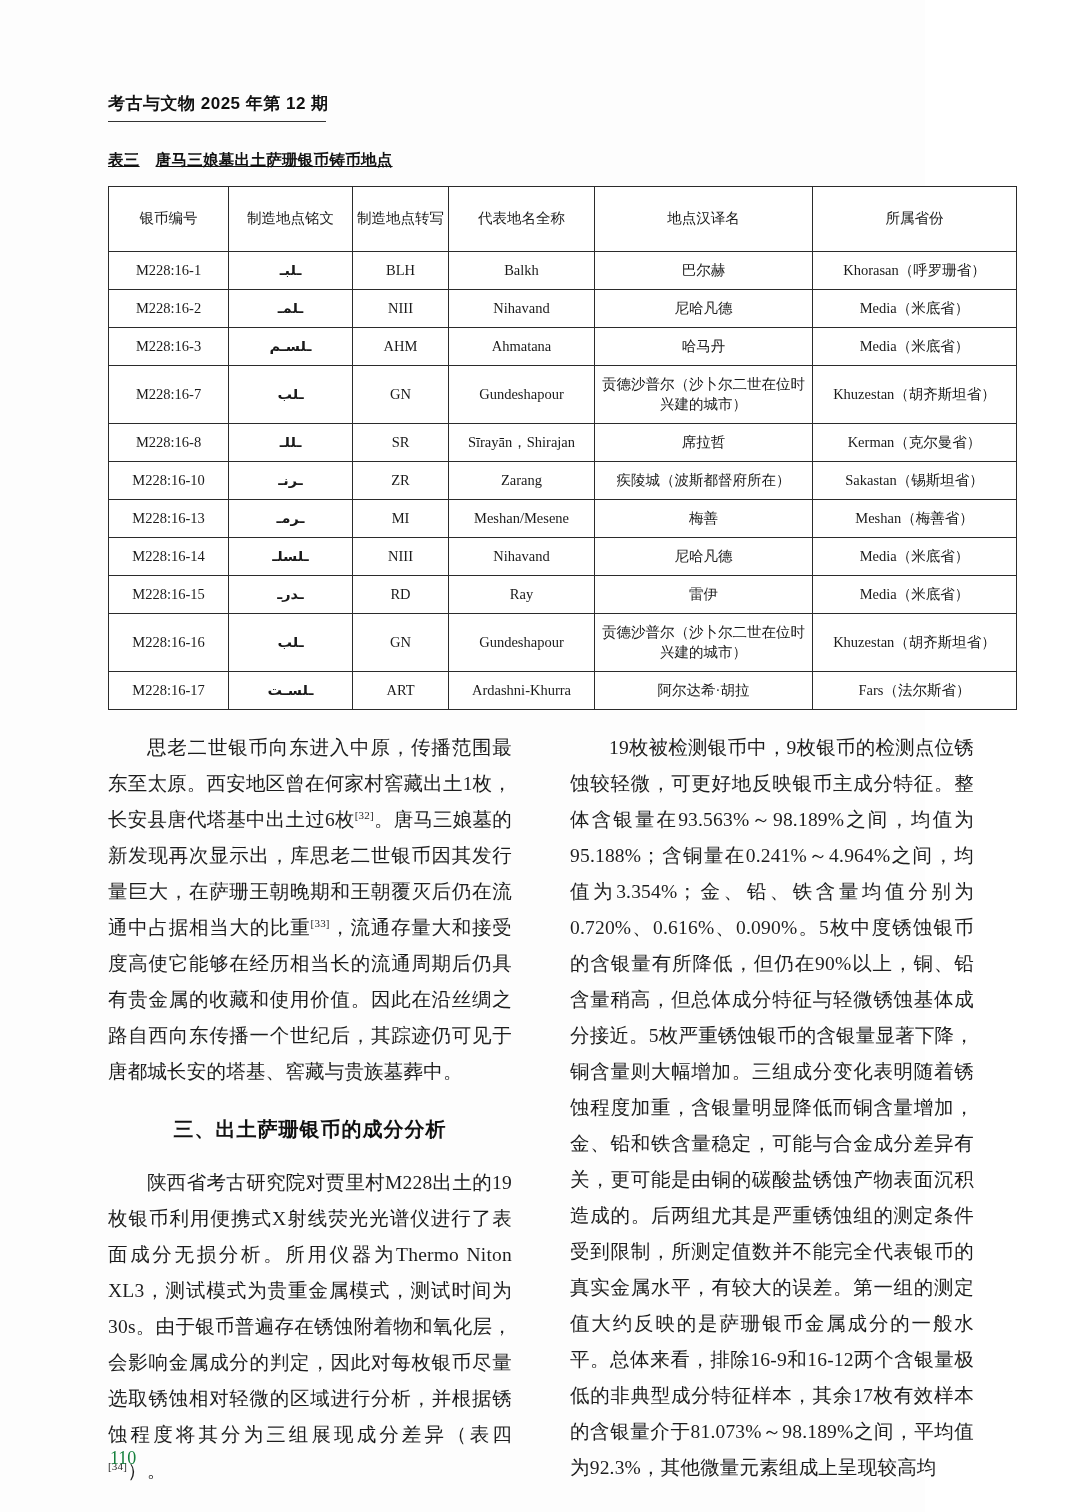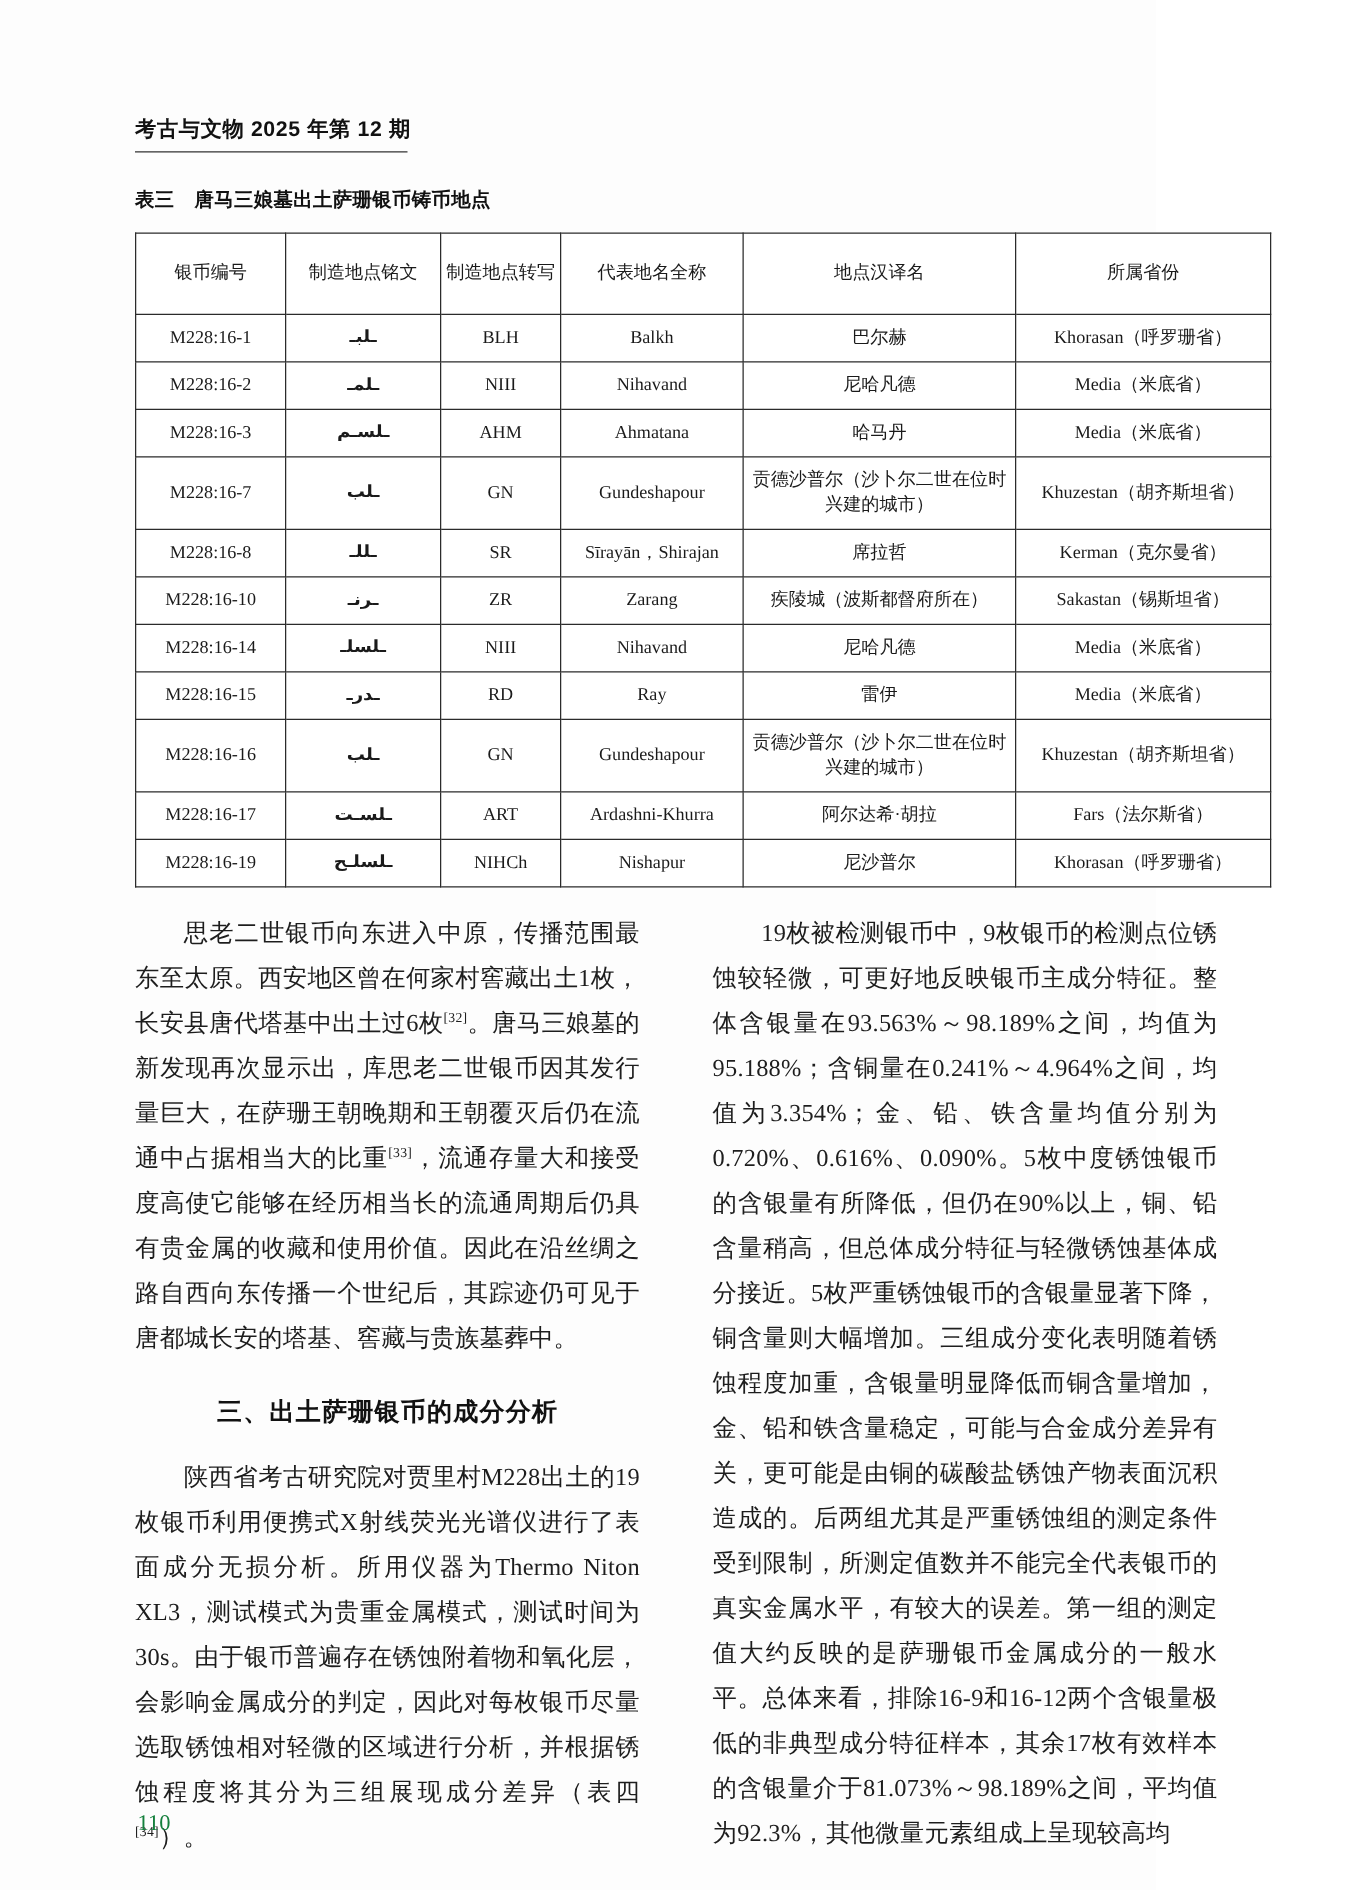--- a/index.html
+++ b/index.html
@@ -48,20 +48,21 @@
   
   .table-caption {
     position: absolute;
     left: 108px;
     top: 150px;
     font-family: "Liberation Sans", "DejaVu Sans", sans-serif;
     font-weight: bold;
     font-size: 15.5px;
     color: #111;
     letter-spacing: 0.3px;
+    text-decoration: underline;
   }
   .table-caption .cap-num { margin-right: 16px; }
 
   
   .mint-table {
     position: absolute;
     left: 108px;
     top: 186px;
     width: 866px;
     border-collapse: collapse;
@@ -238,20 +239,28 @@
         </tr>
         <tr>
           <td class="cell-id">M228:16-10</td>
           <td class="cell-script">ـرنـ</td>
           <td class="cell-trans">ZR</td>
           <td class="cell-full">Zarang</td>
           <td class="cell-cn">疾陵城（波斯都督府所在）</td>
           <td class="cell-prov">Sakastan（锡斯坦省）</td>
         </tr>
         <tr>
+          <td class="cell-id">M228:16-13</td>
+          <td class="cell-script">ـرمـ</td>
+          <td class="cell-trans">MI</td>
+          <td class="cell-full">Meshan/Mesene</td>
+          <td class="cell-cn">梅善</td>
+          <td class="cell-prov">Meshan（梅善省）</td>
+        </tr>
+        <tr>
           <td class="cell-id">M228:16-14</td>
           <td class="cell-script">ـلسلـ</td>
           <td class="cell-trans">NIII</td>
           <td class="cell-full">Nihavand</td>
           <td class="cell-cn">尼哈凡德</td>
           <td class="cell-prov">Media（米底省）</td>
         </tr>
         <tr>
           <td class="cell-id">M228:16-15</td>
           <td class="cell-script">ـدرـ</td>
@@ -269,28 +278,20 @@
           <td class="cell-prov">Khuzestan（胡齐斯坦省）</td>
         </tr>
         <tr>
           <td class="cell-id">M228:16-17</td>
           <td class="cell-script">ـلسـت</td>
           <td class="cell-trans">ART</td>
           <td class="cell-full">Ardashni-Khurra</td>
           <td class="cell-cn">阿尔达希·胡拉</td>
           <td class="cell-prov">Fars（法尔斯省）</td>
         </tr>
-        <tr>
-          <td class="cell-id">M228:16-19</td>
-          <td class="cell-script">ـلسلـح</td>
-          <td class="cell-trans">NIHCh</td>
-          <td class="cell-full">Nishapur</td>
-          <td class="cell-cn">尼沙普尔</td>
-          <td class="cell-prov">Khorasan（呼罗珊省）</td>
-        </tr>
       </tbody>
   </table>
 
   <div class="body-cols">
 
     <div class="col col-left">
       <p class="para"><span>思老二世银币向东进入中原，传播范围最东至太原。西安地区曾在何家村窖藏出土1枚，长安县唐代塔基中出土过6枚</span><sup class="ref">[32]</sup><span>。唐马三娘墓的新发现再次显示出，库思老二世银币因其发行量巨大，在萨珊王朝晚期和王朝覆灭后仍在流通中占据相当大的比重</span><sup class="ref">[33]</sup><span>，流通存量大和接受度高使它能够在经历相当长的流通周期后仍具有贵金属的收藏和使用价值。因此在沿丝绸之路自西向东传播一个世纪后，其踪迹仍可见于唐都城长安的塔基、窖藏与贵族墓葬中。</span></p>
 
       <h2 class="section-heading">三、出土萨珊银币的成分分析</h2>
 

